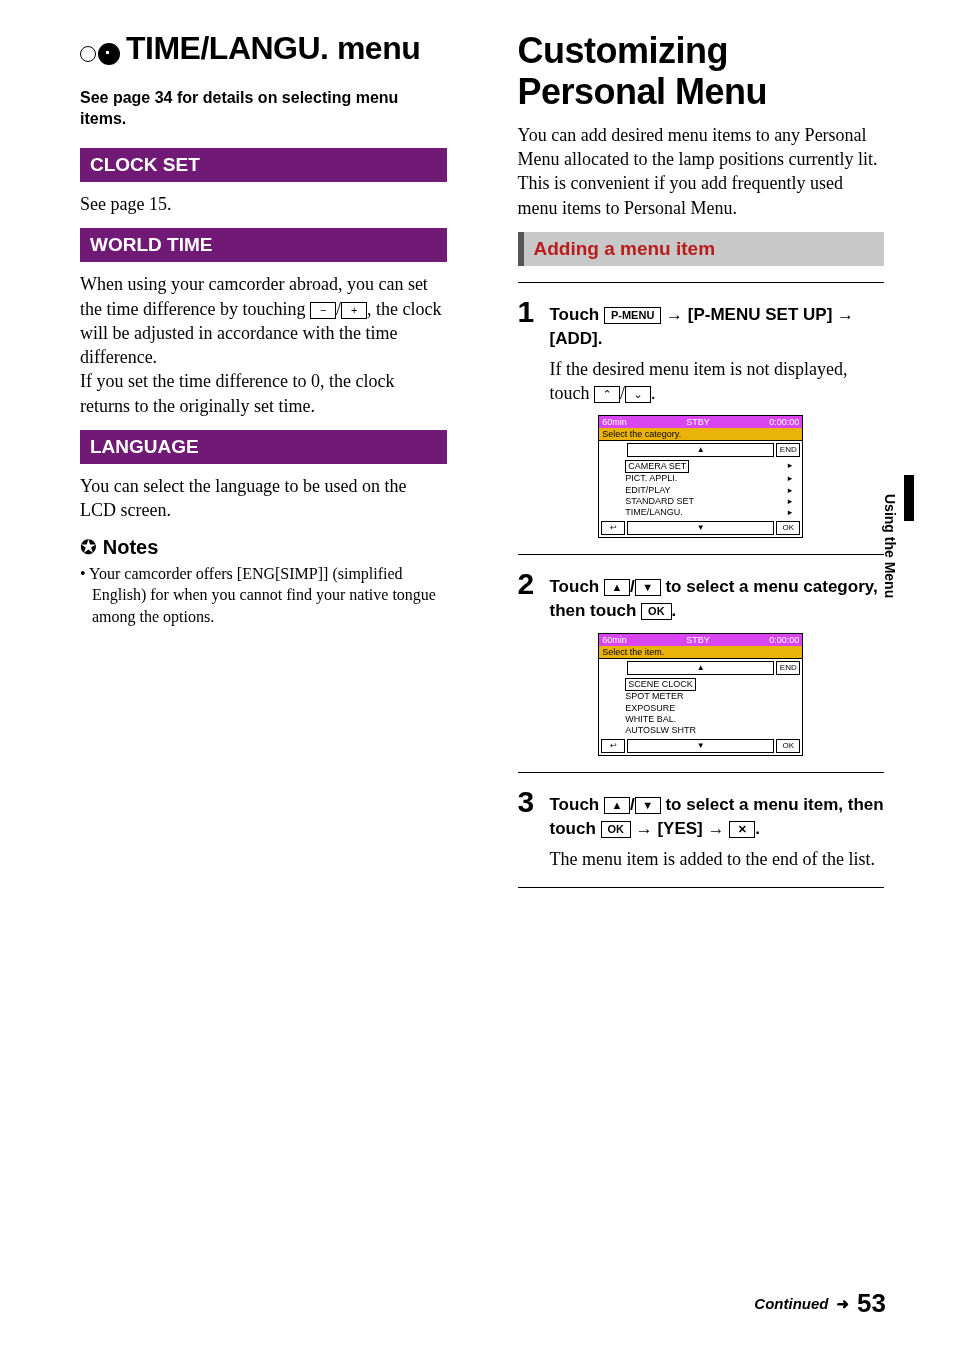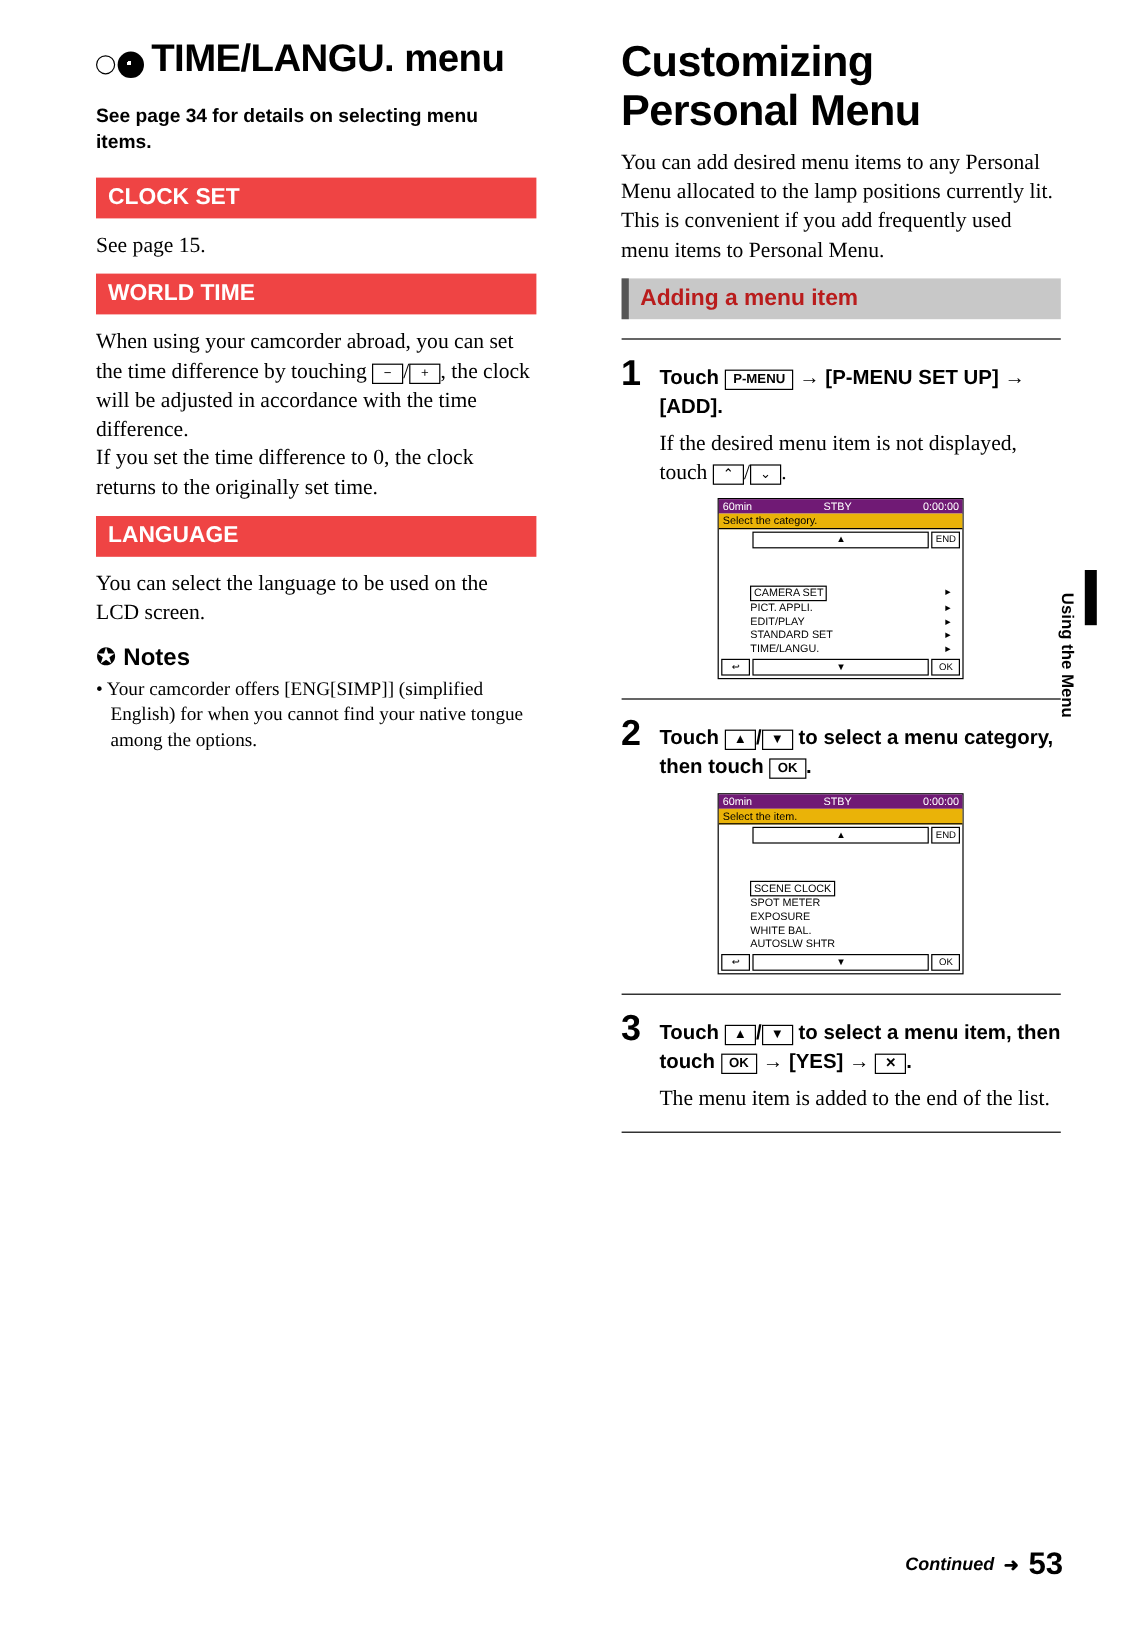--- a/index.html
+++ b/index.html
@@ -54,21 +54,21 @@
   }
   .intro-bold {
     font-family: Arial, Helvetica, sans-serif;
     font-weight: bold;
     font-size: 16px;
     margin-bottom: 18px;
     line-height: 1.35;
     margin-top: 20px;
   }
   .section-bar {
-    background: #ef4444;
+    background: #701a75;
     color: #fff;
     font-family: Arial, Helvetica, sans-serif;
     font-weight: 900;
     font-size: 19px;
     padding: 6px 10px;
     margin-top: 12px;
     margin-bottom: 10px;
     font-stretch: condensed;
   }
   .section-bar.dark-text {
@@ -188,21 +188,21 @@
     width: 205px;
     border: 1px solid #000;
     margin: 10px auto 8px;
     font-family: Arial, sans-serif;
     font-size: 9px;
   }
   .scr-top {
     display: flex;
     justify-content: space-between;
     padding: 1px 3px;
-    background: #701a75;
+    background: #d946ef;
     color: #fff;
   }
   .scr-title {
     padding: 1px 3px;
     border-bottom: 1px solid #000;
     background: #eab308;
   }
   .scr-body {
     display: grid;
     grid-template-columns: 24px 1fr 24px;
@@ -220,21 +220,20 @@
   .scr-up { grid-column: 2; grid-row: 1; }
   .scr-down { grid-column: 2; grid-row: 3; }
   .scr-end { grid-column: 3; grid-row: 1; }
   .scr-back { grid-column: 1; grid-row: 3; }
   .scr-ok { grid-column: 3; grid-row: 3; }
   .scr-list {
     grid-column: 1 / 4;
     grid-row: 2;
     padding: 1px 2px 1px 24px;
     line-height: 1.25;
-    margin-top: 28px;
   }
   .scr-list-row { display: flex; justify-content: space-between; padding-right: 6px; }
   .scr-list-row.sel span:first-child { border: 1px solid #000; padding: 0 2px; }
 </style>
 </head>
 <body>
 
 <div class="columns">
 
   <div class="col">

